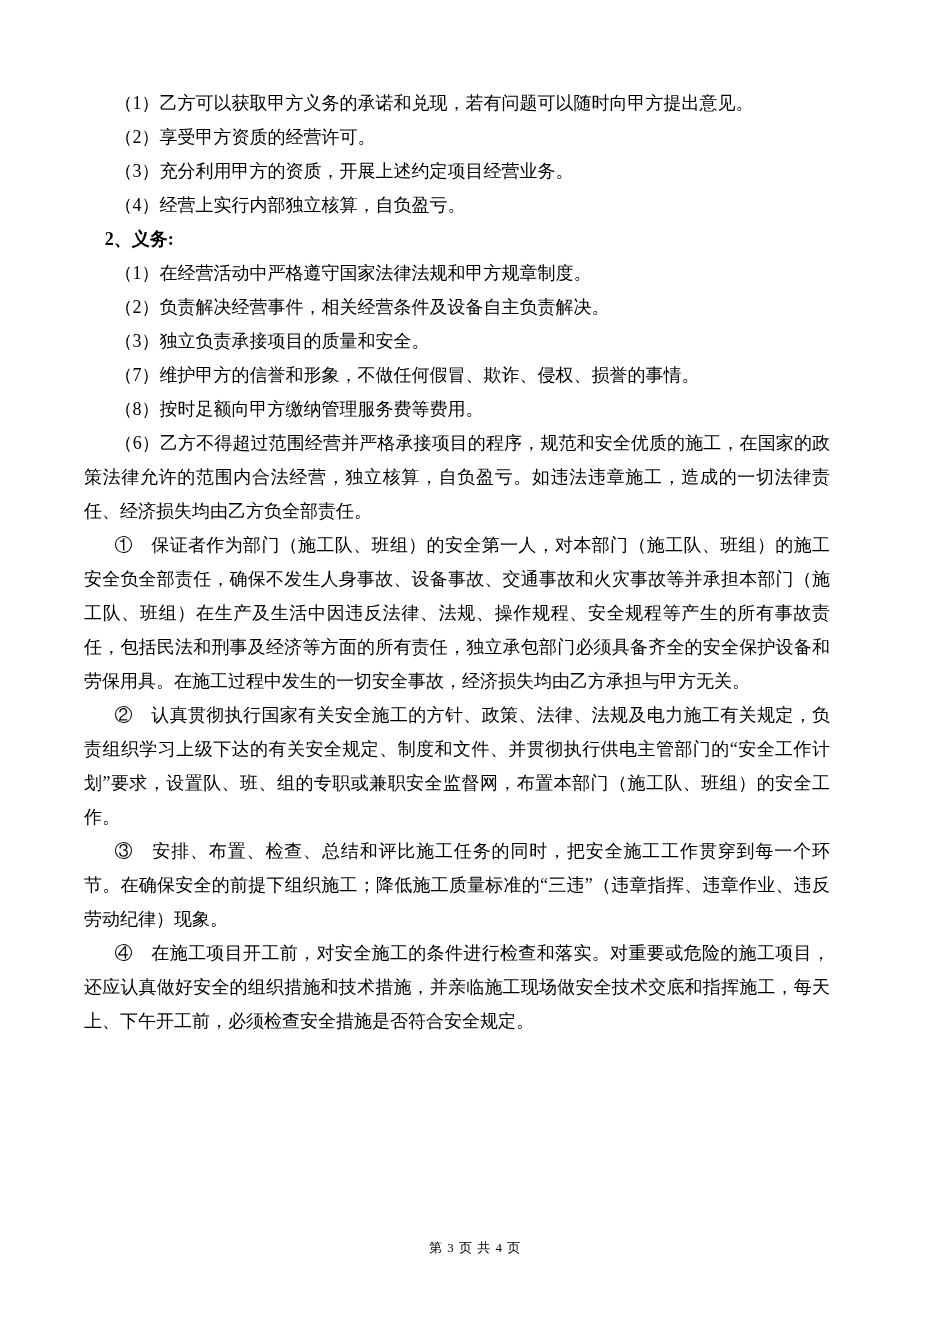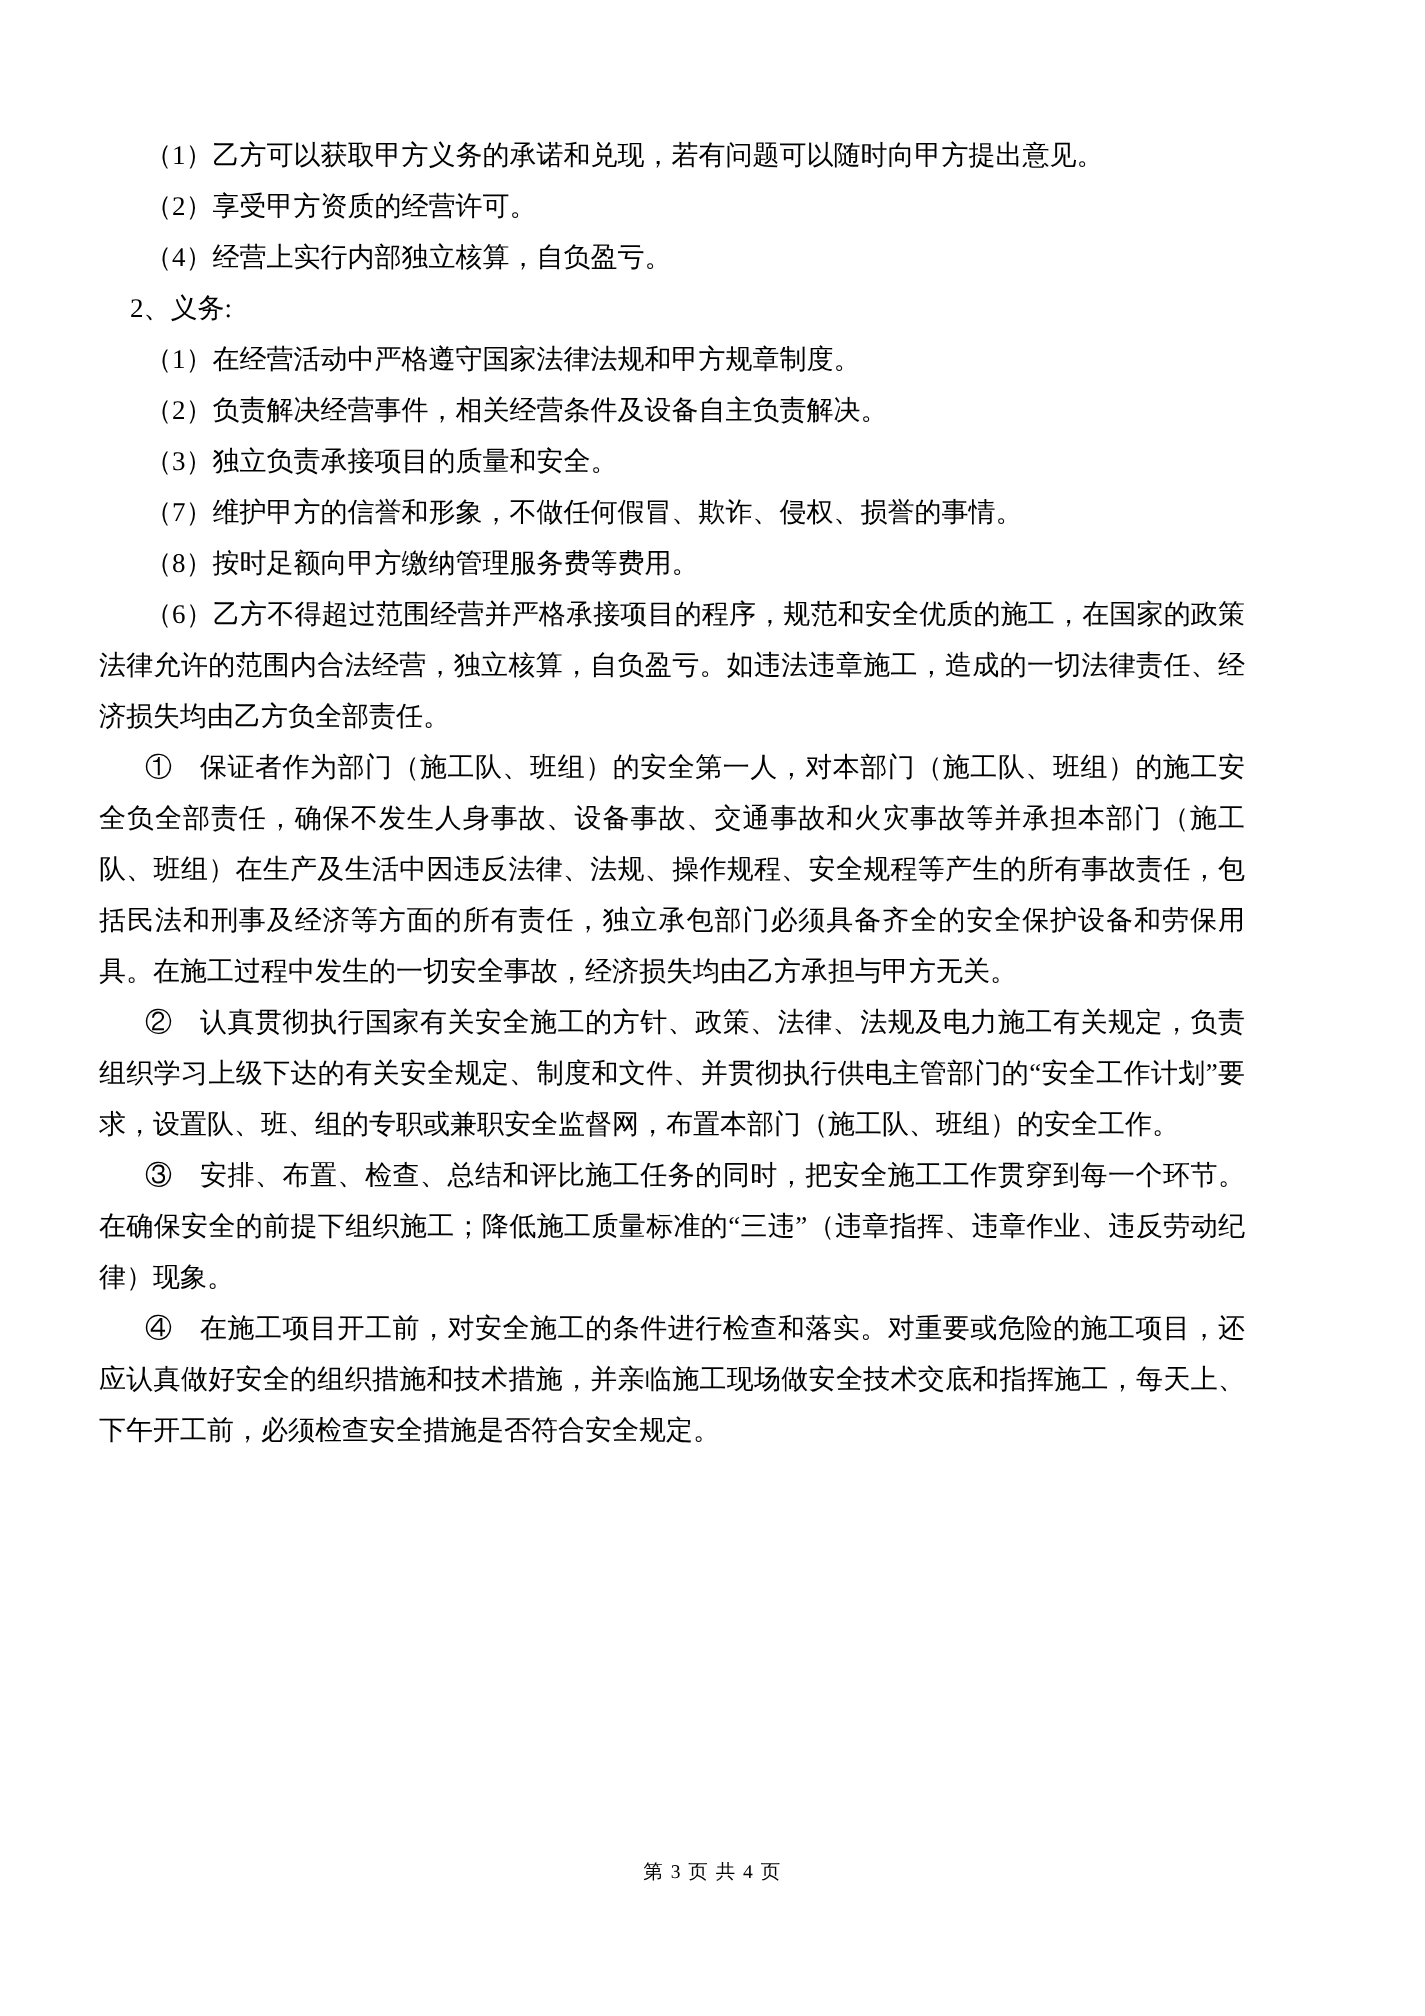--- a/index.html
+++ b/index.html
@@ -7,42 +7,42 @@
     padding: 0;
     background: #ffffff;
   }
   .page {
     position: relative;
     width: 950px;
     height: 1344px;
     margin: 0 auto;
     background: #ffffff;
     box-sizing: border-box;
-    padding: 86px 120px 0 66px;
+    padding: 86px 120px 0 84px;
     font-family: "Liberation Serif", "DejaVu Serif", serif;
     font-size: 18px;
     color: #000000;
     overflow: hidden;
   }
   .doc-body p {
     margin: 0;
     padding: 0;
     line-height: 34px;
     text-align: justify;
     word-break: break-all;
   }
   .doc-body p.item {
     text-indent: 1.7em;
   }
   .doc-body p.sub {
     text-indent: 1.7em;
   }
   .doc-body p.heading {
     text-indent: 1.15em;
-    font-weight: normal;
+    font-weight: bold;
     font-family: "Liberation Serif", "DejaVu Serif", serif;
   }
   .page-footer {
     position: absolute;
     left: 0;
     bottom: 88px;
     width: 100%;
     text-align: center;
     font-size: 13px;
     line-height: 16px;
@@ -52,20 +52,21 @@
   }
 </style>
 </head>
 <body>
 
 <div class="page">
   <div class="doc-body">
 
   <p class="item">（1）乙方可以获取甲方义务的承诺和兑现，若有问题可以随时向甲方提出意见。</p>
       <p class="item">（2）享受甲方资质的经营许可。</p>
+      <p class="item">（3）充分利用甲方的资质，开展上述约定项目经营业务。</p>
       <p class="item">（4）经营上实行内部独立核算，自负盈亏。</p>
       <p class="heading">2、义务:</p>
       <p class="item">（1）在经营活动中严格遵守国家法律法规和甲方规章制度。</p>
       <p class="item">（2）负责解决经营事件，相关经营条件及设备自主负责解决。</p>
       <p class="item">（3）独立负责承接项目的质量和安全。</p>
       <p class="item">（7）维护甲方的信誉和形象，不做任何假冒、欺诈、侵权、损誉的事情。</p>
       <p class="item">（8）按时足额向甲方缴纳管理服务费等费用。</p>
       <p class="item">（6）乙方不得超过范围经营并严格承接项目的程序，规范和安全优质的施工，在国家的政策法律允许的范围内合法经营，独立核算，自负盈亏。如违法违章施工，造成的一切法律责任、经济损失均由乙方负全部责任。</p>
       <p class="sub">①　保证者作为部门（施工队、班组）的安全第一人，对本部门（施工队、班组）的施工安全负全部责任，确保不发生人身事故、设备事故、交通事故和火灾事故等并承担本部门（施工队、班组）在生产及生活中因违反法律、法规、操作规程、安全规程等产生的所有事故责任，包括民法和刑事及经济等方面的所有责任，独立承包部门必须具备齐全的安全保护设备和劳保用具。在施工过程中发生的一切安全事故，经济损失均由乙方承担与甲方无关。</p>
       <p class="sub">②　认真贯彻执行国家有关安全施工的方针、政策、法律、法规及电力施工有关规定，负责组织学习上级下达的有关安全规定、制度和文件、并贯彻执行供电主管部门的“安全工作计划”要求，设置队、班、组的专职或兼职安全监督网，布置本部门（施工队、班组）的安全工作。</p>

